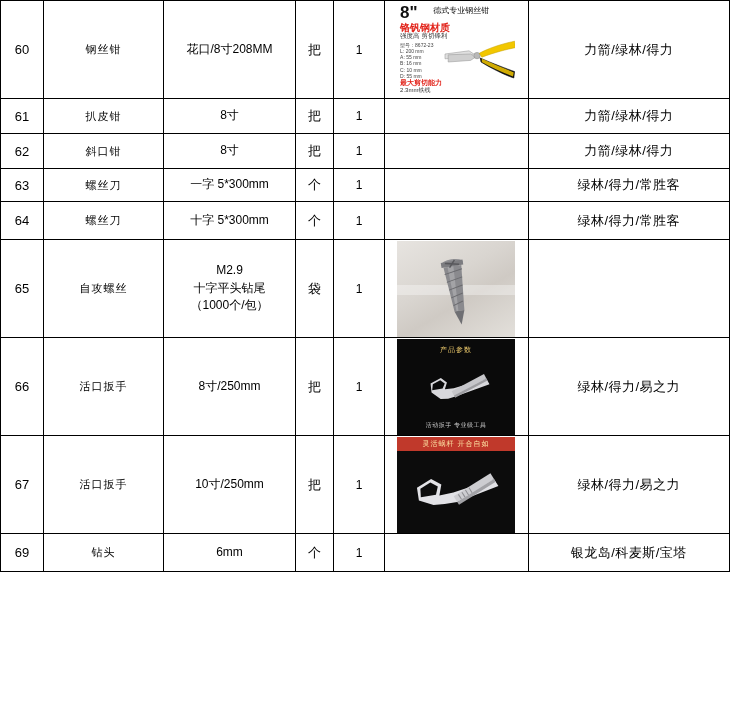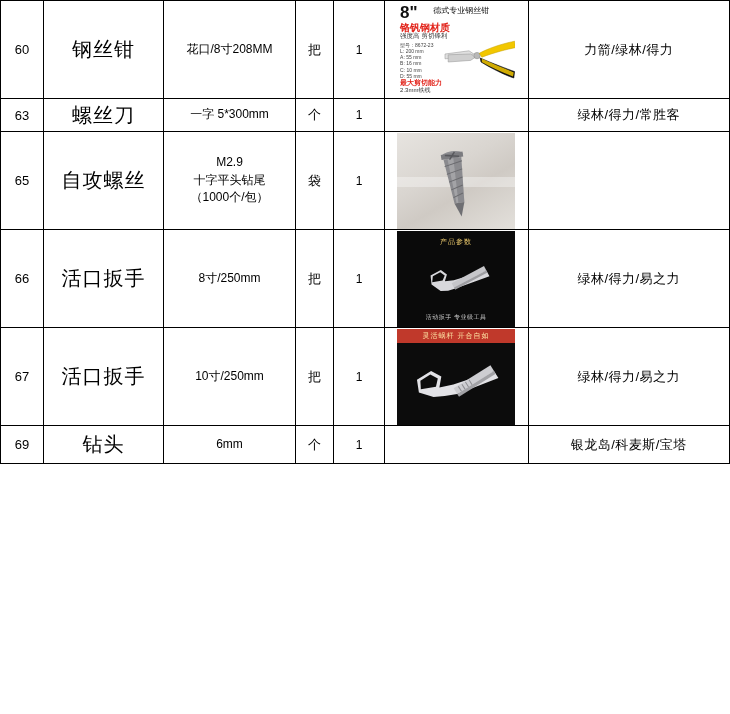--- a/index.html
+++ b/index.html
@@ -30,21 +30,21 @@
   
   col.c-no    { width: 36px; }
   col.c-name  { width: 100px; }
   col.c-spec  { width: 110px; }
   col.c-unit  { width: 32px; }
   col.c-qty   { width: 42px; }
   col.c-img   { width: 120px; }
   col.c-brand { width: 168px; }
 
   .cell-no      { font-size: 13px; }
-  .cell-name    { font-size: 20px; letter-spacing: 1px; margin-top: 23px; }
+  .cell-name    { font-size: 11px; letter-spacing: 1px; margin-top: 23px; }
   .cell-spec    { font-size: 12px; line-height: 1.45; padding: 2px 3px; }
   .cell-unit    { font-size: 13px; }
   .cell-qty     { font-size: 12px; }
   .cell-brand   { font-size: 13px; letter-spacing: 0.5px; }
   .spec-mono    { font-family: "Liberation Sans", sans-serif; }
 
   
   .img-wrap {
     position: relative;
     width: 118px;
@@ -211,32 +211,59 @@
           <circle cx="50" cy="32" r="4" fill="#b8b8b8" stroke="#8a8a8a" stroke-width="0.7"></circle>
           <path d="M53 29 C70 20 88 16 97 14 L98 22 C88 24 72 28 56 34 Z" fill="#f2c700" stroke="#c9a400" stroke-width="0.7"></path>
           <path d="M54 35 C70 42 86 48 97 52 L96 60 C84 56 68 48 55 40 Z" fill="#111" stroke="#000" stroke-width="0.7"></path>
           <path d="M56 36 C72 43 86 49 96 53 L95 58 C84 54 68 47 56 40 Z" fill="#f2c700" opacity="0.85"></path>
         </svg>
       </div>
     </td>
     <td class="cell-brand">力箭/绿林/得力</td>
   </tr>
 
-
+  <tr style="height:35px;">
+    <td class="cell-no">61</td>
+    <td class="cell-name">扒皮钳</td>
+    <td class="cell-spec">8寸</td>
+    <td class="cell-unit">把</td>
+    <td class="cell-qty">1</td>
+    <td></td>
+    <td class="cell-brand">力箭/绿林/得力</td>
+  </tr>
+
+  <tr style="height:35px;">
+    <td class="cell-no">62</td>
+    <td class="cell-name">斜口钳</td>
+    <td class="cell-spec">8寸</td>
+    <td class="cell-unit">把</td>
+    <td class="cell-qty">1</td>
+    <td></td>
+    <td class="cell-brand">力箭/绿林/得力</td>
+  </tr>
 
   <tr style="height:33px;">
     <td class="cell-no">63</td>
     <td class="cell-name">螺丝刀</td>
     <td class="cell-spec spec-mono">一字  5*300mm</td>
     <td class="cell-unit">个</td>
     <td class="cell-qty">1</td>
     <td></td>
     <td class="cell-brand">绿林/得力/常胜客</td>
   </tr>
 
+  <tr style="height:38px;">
+    <td class="cell-no">64</td>
+    <td class="cell-name">螺丝刀</td>
+    <td class="cell-spec spec-mono">十字  5*300mm</td>
+    <td class="cell-unit">个</td>
+    <td class="cell-qty">1</td>
+    <td></td>
+    <td class="cell-brand">绿林/得力/常胜客</td>
+  </tr>
 
   <tr style="height:98px;">
     <td class="cell-no">65</td>
     <td class="cell-name">自攻螺丝</td>
     <td class="cell-spec" style="white-space:pre-line;">M2.9
 十字平头钻尾
 （1000个/包）</td>
     <td class="cell-unit">袋</td>
     <td class="cell-qty">1</td>
     <td>

